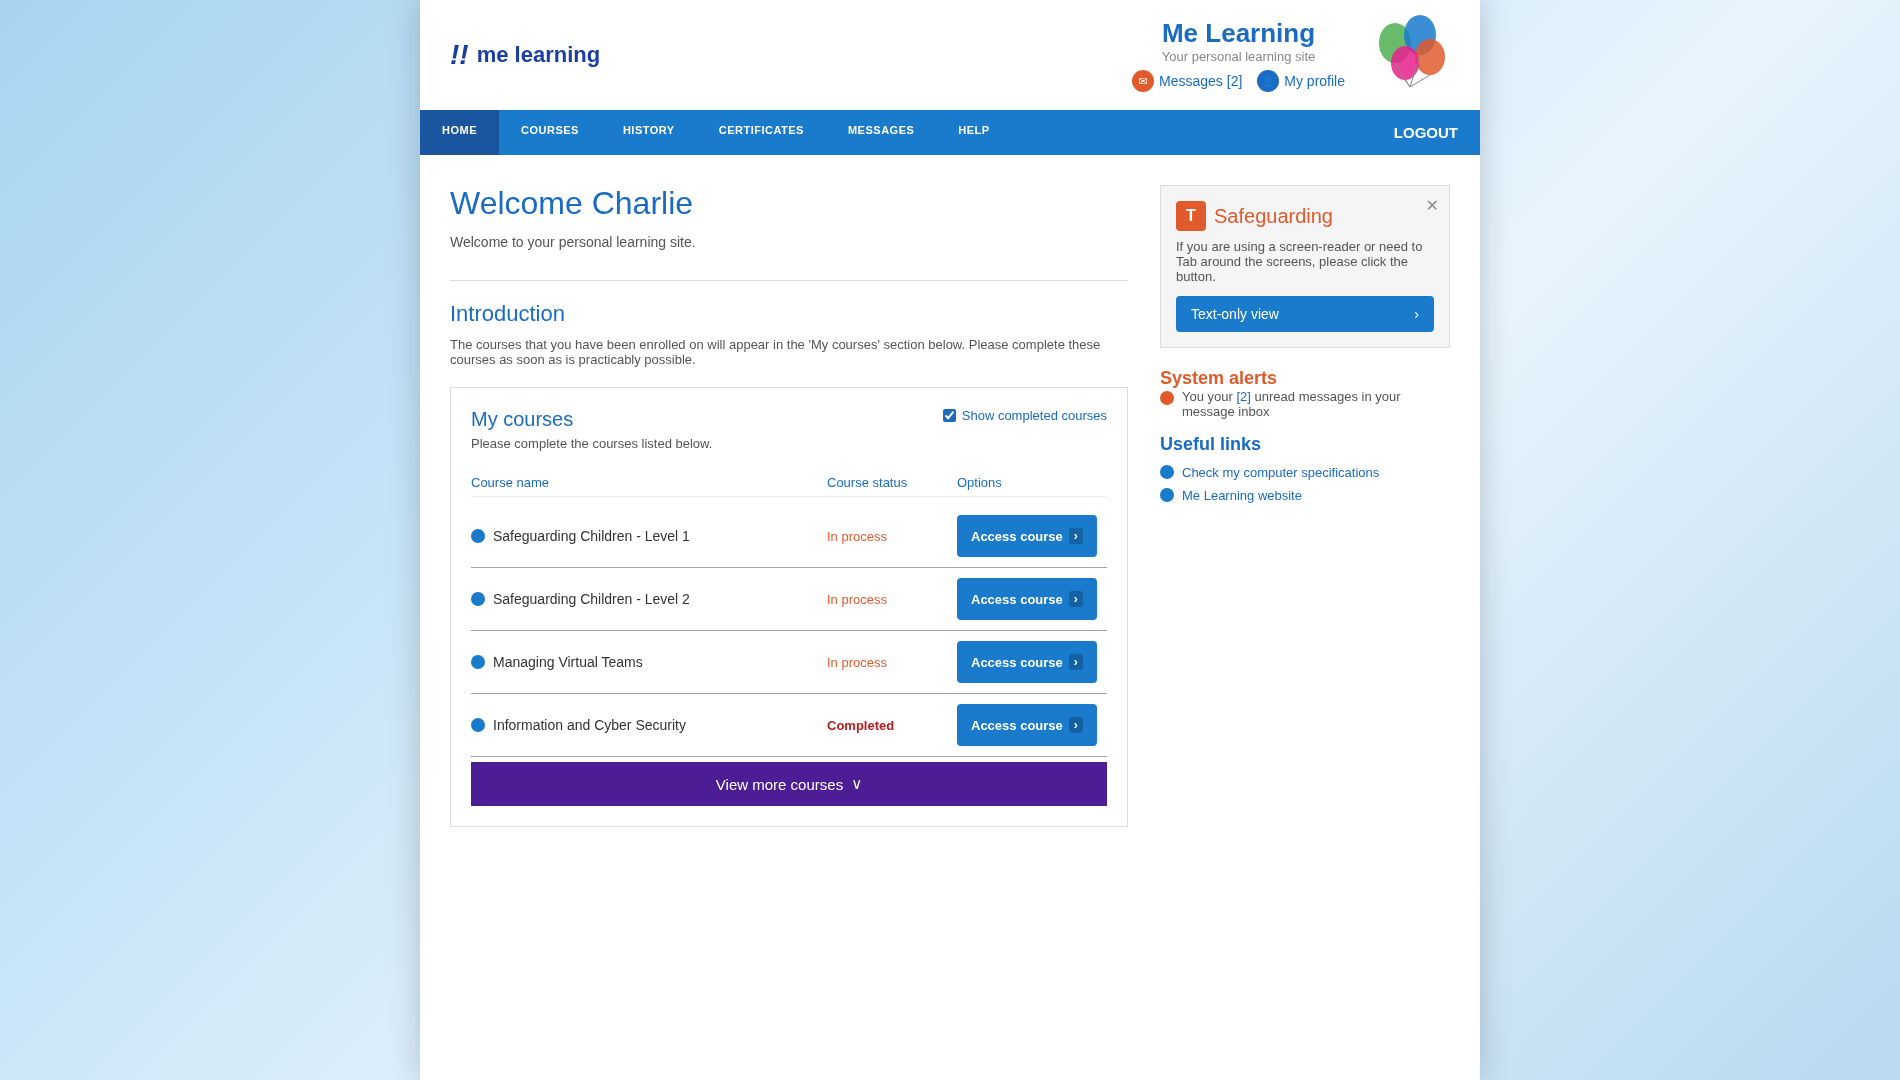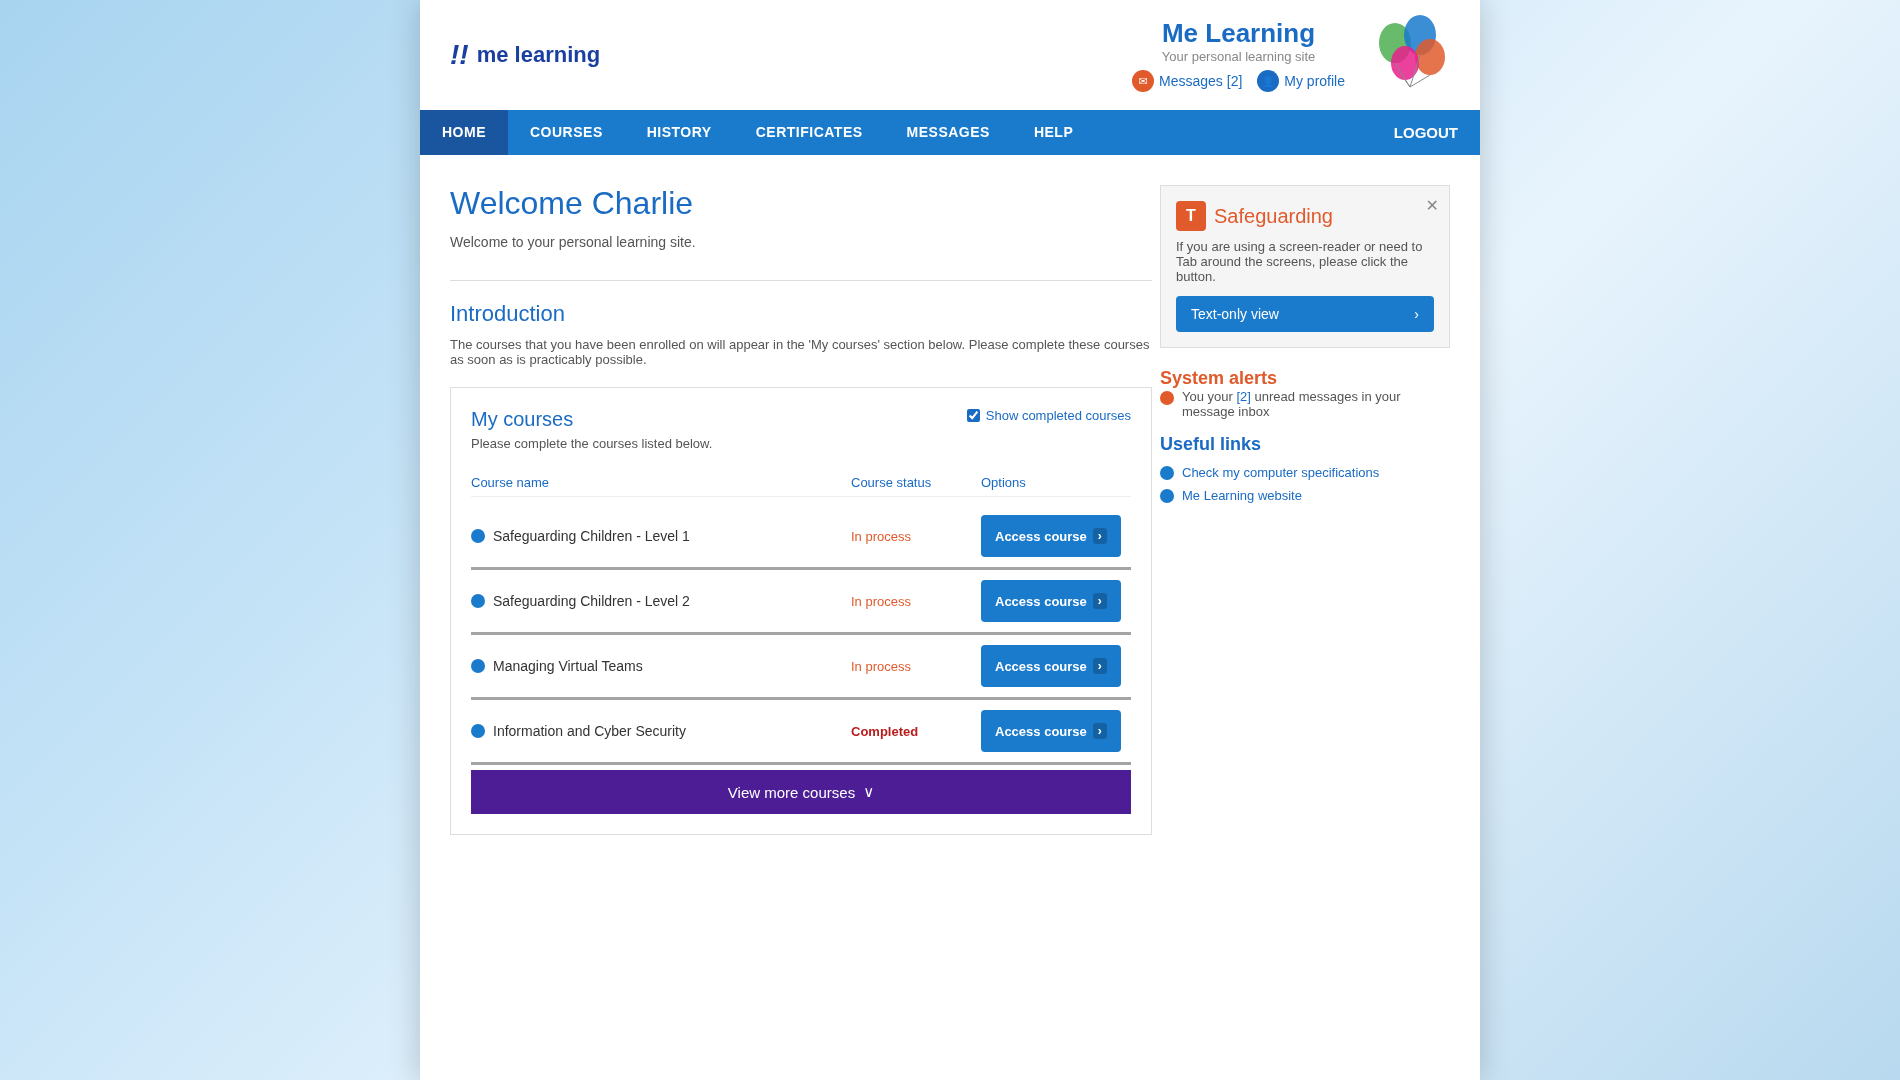--- a/index.html
+++ b/index.html
@@ -99,42 +99,42 @@
     
     #nav {
       background: #1a7acc;
       display: flex;
       align-items: stretch;
     }
     .nav-item {
       color: white;
       padding: 14px 22px;
       cursor: pointer;
-      font-size: 14px;
+      font-size: 11px;
       font-weight: bold;
       text-transform: uppercase;
       letter-spacing: 0.5px;
       white-space: nowrap;
     }
     .nav-item.active {
       background: #1a55a0;
     }
     .nav-spacer { flex: 1; }
     .nav-logout {
       color: white;
       padding: 14px 22px;
       cursor: pointer;
       font-size: 15px;
       font-weight: bold;
     }
     
     #main {
       padding: 30px 30px;
       display: flex;
-      gap: 8px;
+      gap: 32px;
     }
     #left-col {
       flex: 1;
     }
     #right-col {
       width: 290px;
       flex-shrink: 0;
     }
     h1.welcome {
       color: #1a6bc4;
@@ -204,21 +204,21 @@
       border-bottom: 1px solid #eee;
       margin-bottom: 8px;
     }
     .col-name { flex: 1; color: #1a6bc4; font-size: 13px; }
     .col-status { width: 130px; color: #1a6bc4; font-size: 13px; }
     .col-options { width: 150px; color: #1a6bc4; font-size: 13px; }
     .course-row {
       display: flex;
       align-items: center;
       padding: 10px 0;
-      border-bottom: 3px solid #a3a3a3;
+      border-bottom: 1px solid #a3a3a3;
       justify-content: center;
     }
     .course-name-cell {
       flex: 1;
       display: flex;
       align-items: center;
       gap: 8px;
       color: #333;
       font-size: 14px;
     }
@@ -357,21 +357,21 @@
     }
     
     .useful-links-title {
       color: #1a6bc4;
       font-size: 18px;
       margin-top: 15px;
       margin-bottom: 10px;
     }
     .useful-link-item {
       display: flex;
-      align-items: flex-end;
+      align-items: flex-start;
       gap: 8px;
       margin-bottom: 8px;
       cursor: pointer;
     }
     .link-dot {
       width: 14px;
       height: 14px;
       border-radius: 50%;
       background: #1a7acc;
       flex-shrink: 0;

